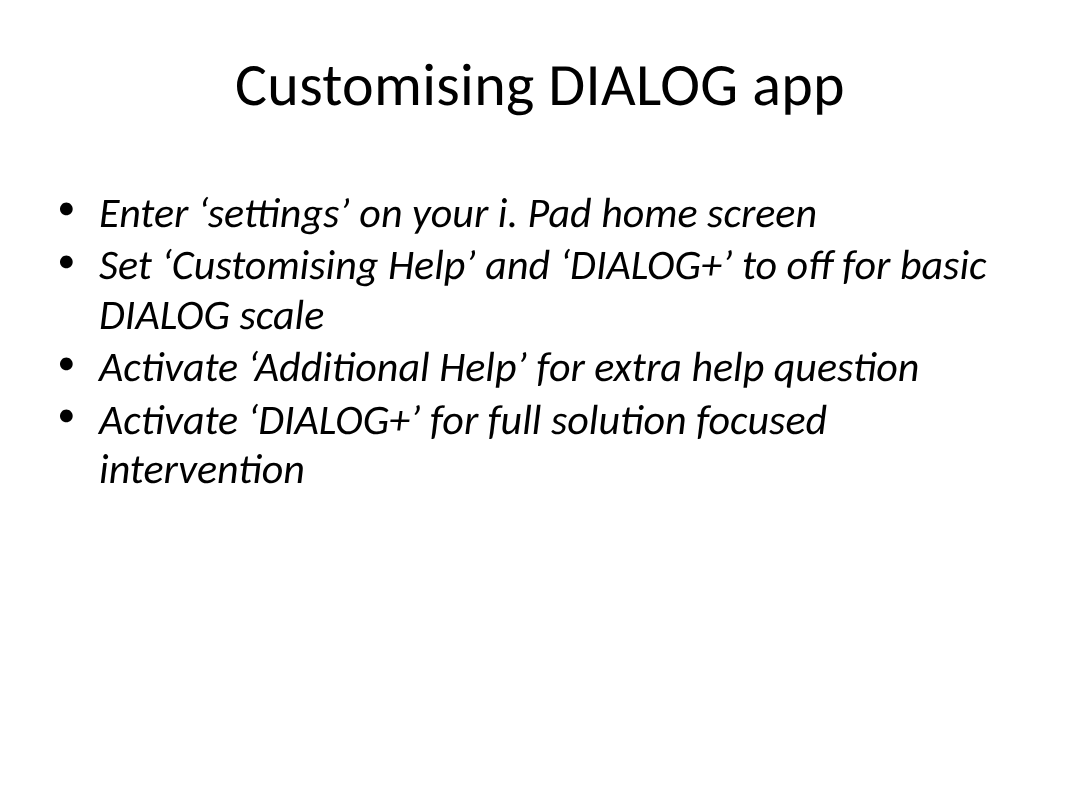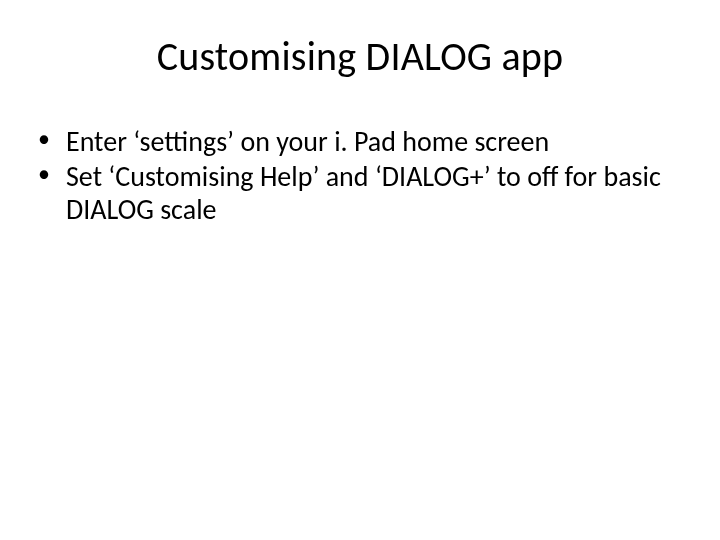--- a/index.html
+++ b/index.html
@@ -24,20 +24,21 @@
       font-size: 40px;
       font-weight: 400;
       text-align: center;
       margin-top: 2px;
       margin-bottom: 44px;
       letter-spacing: 0.2px;
     }
     .bullets {
       list-style: none;
       padding-left: 6px;
+      font-style: italic;
     }
     .bullets li {
       font-size: 28px;
       line-height: 1.18;
       margin-bottom: 2px;
       position: relative;
       padding-left: 30px;
     }
     .bullets li::before {
       content: "•";
@@ -48,14 +49,16 @@
     }
   </style>
 </head>
 <body>
 
 <div class="slide">
   <h1 class="title">Customising DIALOG app</h1>
   <ul class="bullets">
     <li>Enter ‘settings’ on your i. Pad home screen</li>
     <li>Set ‘Customising Help’ and ‘DIALOG+’ to off for basic DIALOG scale</li>
+    <li>Activate ‘Additional Help’ for extra help question</li>
+    <li>Activate ‘DIALOG+’ for full solution focused intervention</li>
   </ul>
 </div>
 
 </body></html>

